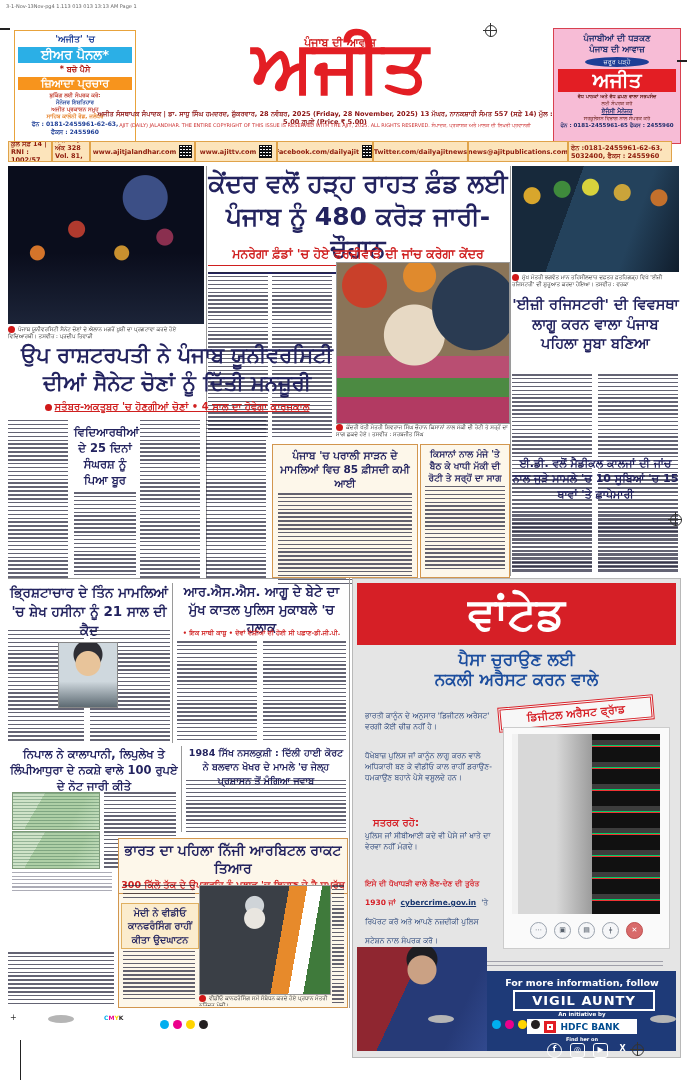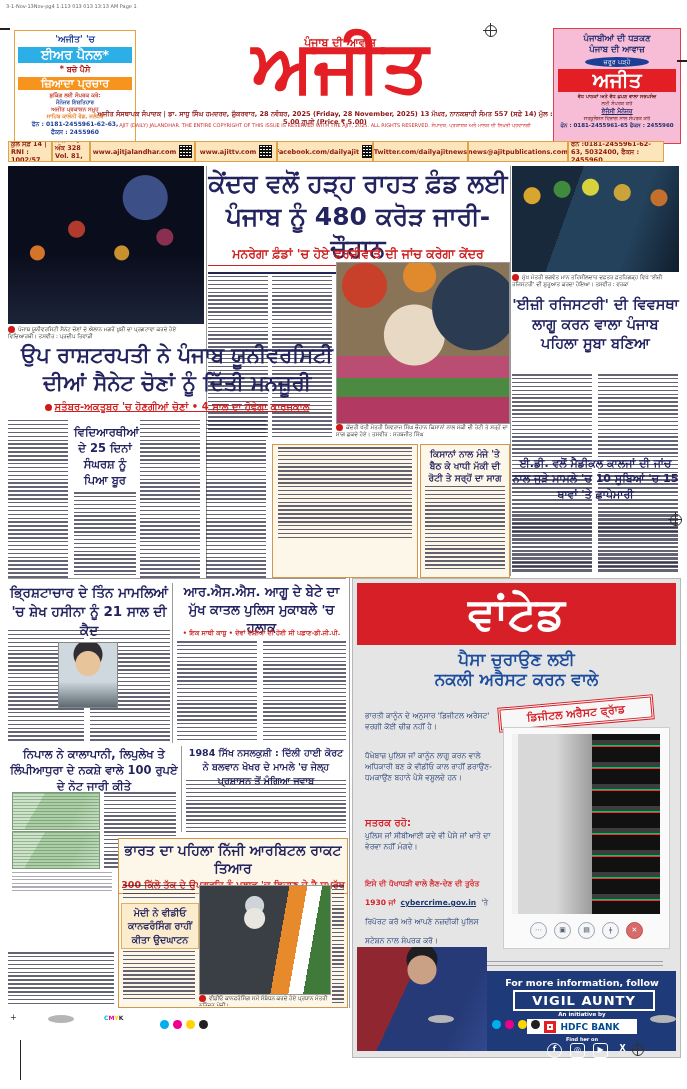--- a/index.html
+++ b/index.html
@@ -163,21 +163,21 @@
     <div class="cell" style="width:96px;">
         <span>Facebook.com/dailyajit</span>
         <span class="qr"></span>
       </div>
     <div class="cell" style="width:95px;">
         <span>Twitter.com/dailyajitnews</span>
       </div>
     <div class="cell" style="width:100px;">
         <span>news@ajitpublications.com</span>
       </div>
-    <div class="cell" style="width:96px;">
+    <div class="cell" style="width:104px;">
         <span>ਫੋਨ :0181-2455961-62-63, 5032400, ਫੈਕਸ : 2455960</span>
       </div>
   </div>
 
   <div class="ph ph-crowd abs" style="left:8px;top:166px;width:196px;height:158px;"></div>
   <div class="abs" style="left:8px;top:326px;width:196px;height:13px;font-size:5.5px;color:#222;overflow:hidden;">
     <span class="kicker-dot"></span><span>ਪੰਜਾਬ ਯੂਨੀਵਰਸਿਟੀ ਸੈਨੇਟ ਚੋਣਾਂ ਦੇ ਐਲਾਨ ਮਗਰੋਂ ਖੁਸ਼ੀ ਦਾ ਪ੍ਰਗਟਾਵਾ ਕਰਦੇ ਹੋਏ ਵਿਦਿਆਰਥੀ। ਤਸਵੀਰ : ਪ੍ਰਦੀਪ ਤਿਵਾੜੀ</span>
   </div>
 
   <div class="abs headline ctr" style="left:208px;top:168px;width:300px;font-size:25px;line-height:1.3;border-bottom:2px solid #23235f;padding-bottom:6px;">ਕੇਂਦਰ ਵਲੋਂ ਹੜ੍ਹ ਰਾਹਤ ਫ਼ੰਡ ਲਈ ਪੰਜਾਬ ਨੂੰ 480 ਕਰੋੜ ਜਾਰੀ-ਚੌਹਾਨ</div>
@@ -203,20 +203,21 @@
 
   <div class="abs headline ctr" style="left:8px;top:341px;width:338px;font-size:21px;line-height:1.35;">ਉਪ ਰਾਸ਼ਟਰਪਤੀ ਨੇ ਪੰਜਾਬ ਯੂਨੀਵਰਸਿਟੀ ਦੀਆਂ ਸੈਨੇਟ ਚੋਣਾਂ ਨੂੰ ਦਿੱਤੀ ਮਨਜ਼ੂਰੀ</div>
   <div class="abs subhead-red ctr" style="left:8px;top:401px;width:338px;font-size:10px;text-decoration:underline;"><span class="kicker-dot"></span><span>ਸਤੰਬਰ-ਅਕਤੂਬਰ 'ਚ ਹੋਣਗੀਆਂ ਚੋਣਾਂ  •  4 ਸਾਲ ਦਾ ਹੋਵੇਗਾ ਕਾਰਜਕਾਲ</span></div>
   <div class="sim abs" style="left:8px;top:420px;width:60px;height:158px;"></div>
   <div class="abs headline ctr" style="left:74px;top:424px;width:62px;font-size:11.5px;line-height:1.4;">ਵਿਦਿਆਰਥੀਆਂ ਦੇ 25 ਦਿਨਾਂ ਸੰਘਰਸ਼ ਨੂੰ ਪਿਆ ਬੂਰ</div>
   <div class="sim abs" style="left:74px;top:492px;width:62px;height:86px;"></div>
   <div class="sim abs" style="left:140px;top:420px;width:60px;height:158px;"></div>
   <div class="sim abs" style="left:206px;top:420px;width:60px;height:158px;"></div>
 
   <div class="box-tan abs" style="left:272px;top:444px;width:144px;height:132px;">
+    <div class="headline ctr" style="font-size:10.5px;margin:3px 3px 2px;line-height:1.35;">ਪੰਜਾਬ 'ਚ ਪਰਾਲੀ ਸਾੜਨ ਦੇ ਮਾਮਲਿਆਂ ਵਿਚ 85 ਫ਼ੀਸਦੀ ਕਮੀ ਆਈ</div>
     <div class="sim" style="margin:2px 5px;height:92px;"></div>
   </div>
   <div class="box-tan abs" style="left:420px;top:444px;width:88px;height:132px;">
     <div class="headline ctr" style="font-size:9px;margin:3px 2px 2px;line-height:1.35;">ਕਿਸਾਨਾਂ ਨਾਲ ਮੰਜੇ 'ਤੇ ਬੈਠ ਕੇ ਖਾਧੀ ਮੱਕੀ ਦੀ ਰੋਟੀ ਤੇ ਸਰ੍ਹੋਂ ਦਾ ਸਾਗ</div>
     <div class="sim" style="margin:2px 4px;height:86px;"></div>
   </div>
 
   <div class="abs headline ctr" style="left:512px;top:456px;width:167px;font-size:11px;line-height:1.4;">ਈ.ਡੀ. ਵਲੋਂ ਮੈਡੀਕਲ ਕਾਲਜਾਂ ਦੀ ਜਾਂਚ ਨਾਲ ਜੁੜੇ ਮਾਮਲੇ 'ਚ 10 ਸੂਬਿਆਂ 'ਚ 15 ਥਾਵਾਂ 'ਤੇ ਛਾਪੇਮਾਰੀ</div>
   <div class="sim abs" style="left:512px;top:500px;width:80px;height:74px;"></div>
   <div class="sim abs" style="left:598px;top:500px;width:80px;height:74px;"></div>
@@ -262,21 +263,21 @@
   <div class="wanted abs" style="left:352px;top:578px;width:327px;height:478px;">
     <div class="wanted-banner ctr" style="margin:4px;height:62px;font-size:44px;line-height:62px;">ਵਾਂਟੇਡ</div>
     <div class="wanted-blue ctr" style="font-size:17px;margin-top:4px;">ਪੈਸਾ ਚੁਰਾਉਣ ਲਈ</div>
     <div class="wanted-blue ctr" style="font-size:17px;">ਨਕਲੀ ਅਰੈਸਟ ਕਰਨ ਵਾਲੇ</div>
 
     <div class="stamp abs ctr" style="left:145px;top:122px;width:150px;font-size:11px;padding:3px 0;">ਡਿਜੀਟਲ ਅਰੈਸਟ ਫ੍ਰਾੱਡ</div>
 
     <div class="ad-body abs" style="left:12px;top:132px;width:130px;">ਭਾਰਤੀ ਕਾਨੂੰਨ ਦੇ ਅਨੁਸਾਰ 'ਡਿਜੀਟਲ ਅਰੈਸਟ' ਵਰਗੀ ਕੋਈ ਚੀਜ਼ ਨਹੀਂ ਹੈ।</div>
     <div class="ad-body abs" style="left:12px;top:172px;width:130px;">ਧੋਖੇਬਾਜ਼ ਪੁਲਿਸ ਜਾਂ ਕਾਨੂੰਨ ਲਾਗੂ ਕਰਨ ਵਾਲੇ ਅਧਿਕਾਰੀ ਬਣ ਕੇ ਵੀਡੀਓ ਕਾਲ ਰਾਹੀਂ ਡਰਾਉਣ-ਧਮਕਾਉਣ ਬਹਾਨੇ ਪੈਸੇ ਵਸੂਲਦੇ ਹਨ।</div>
 
-    <div class="alert-red abs" style="left:12px;top:238px;font-size:10px;">ਸਤਰਕ ਰਹੋ:</div>
+    <div class="alert-red abs" style="left:20px;top:238px;font-size:10px;">ਸਤਰਕ ਰਹੋ:</div>
     <div class="ad-body abs" style="left:12px;top:252px;width:130px;">ਪੁਲਿਸ ਜਾਂ ਸੀਬੀਆਈ ਕਦੇ ਵੀ ਪੈਸੇ ਜਾਂ ਖਾਤੇ ਦਾ ਵੇਰਵਾ ਨਹੀਂ ਮੰਗਦੇ।</div>
 
     <div class="abs" style="left:12px;top:292px;width:132px;">
       <span class="alert-red" style="font-size:7.5px;">ਇਸੇ ਦੀ ਧੋਖਾਧੜੀ ਵਾਲੇ ਲੈਣ-ਦੇਣ ਦੀ ਤੁਰੰਤ 1930 ਜਾਂ</span>
       <span class="link" style="font-size:7.5px;">cybercrime.gov.in</span>
       <span class="ad-body" style="font-size:7.5px;">'ਤੇ ਰਿਪੋਰਟ ਕਰੋ ਅਤੇ ਆਪਣੇ ਨਜ਼ਦੀਕੀ ਪੁਲਿਸ ਸਟੇਸ਼ਨ ਨਾਲ ਸੰਪਰਕ ਕਰੋ।</span>
     </div>
 
     <div class="abs" style="left:150px;top:148px;width:165px;height:220px;border:1px solid #ccc;background:#fafafa;">
       <div class="ph ph-police abs" style="left:8px;top:6px;width:80px;height:180px;"></div>

